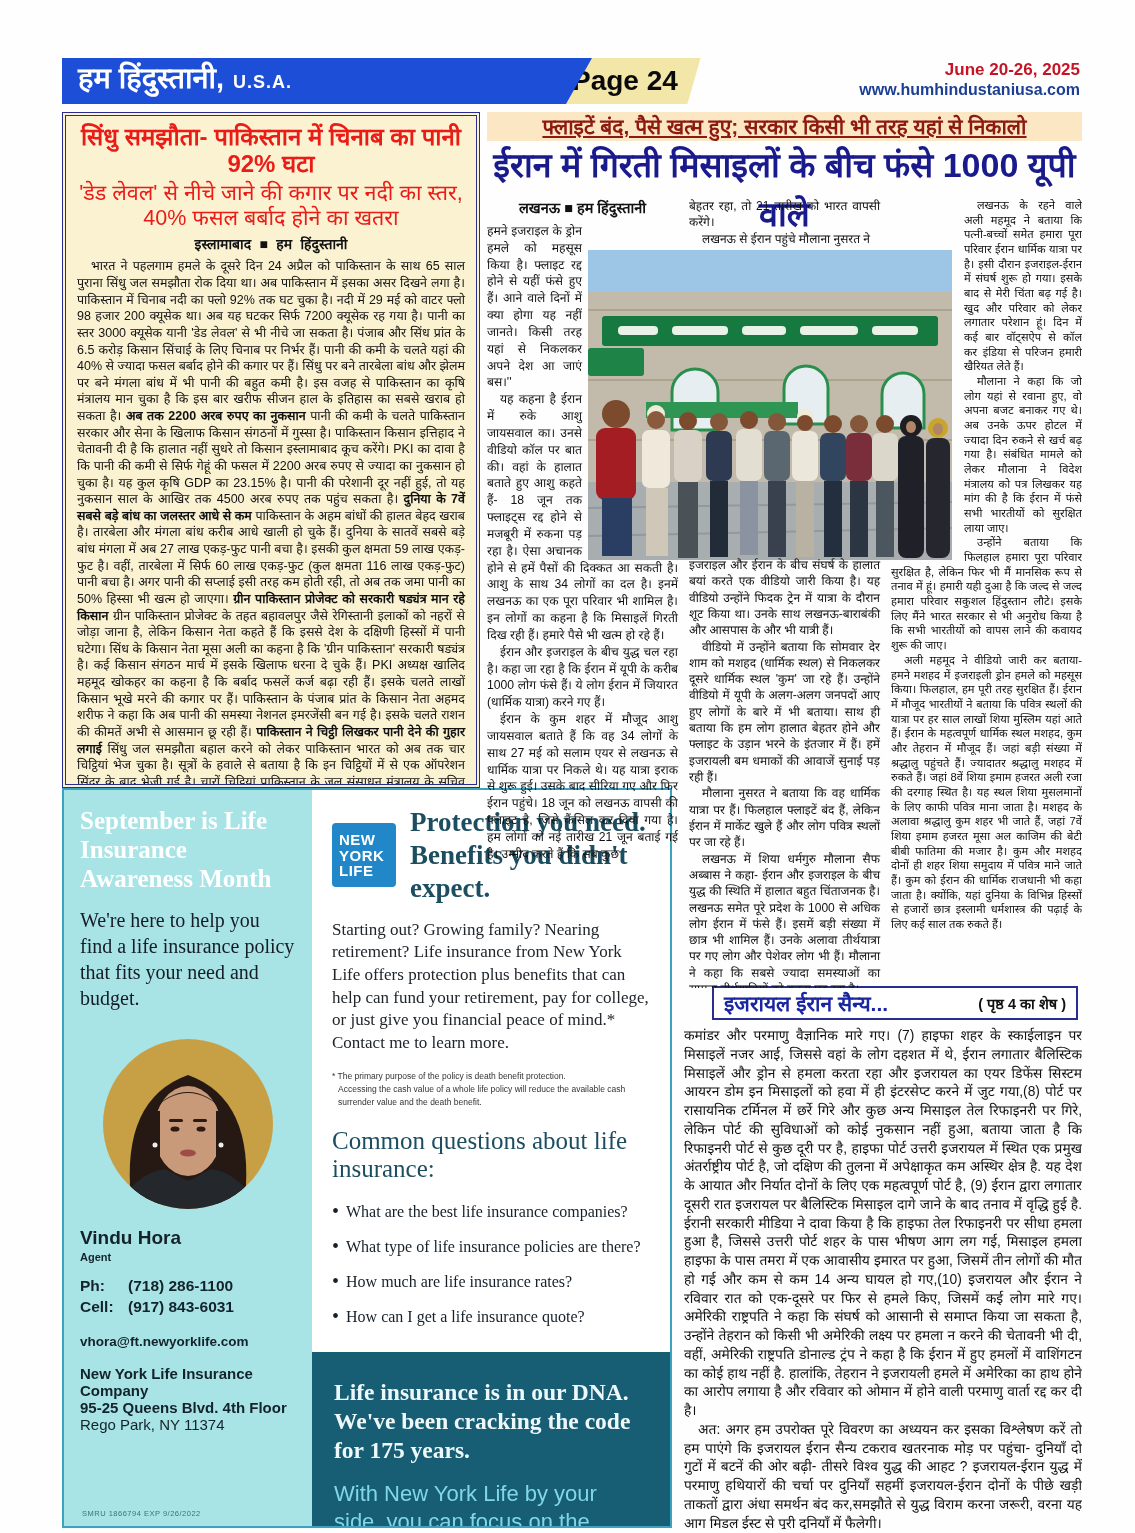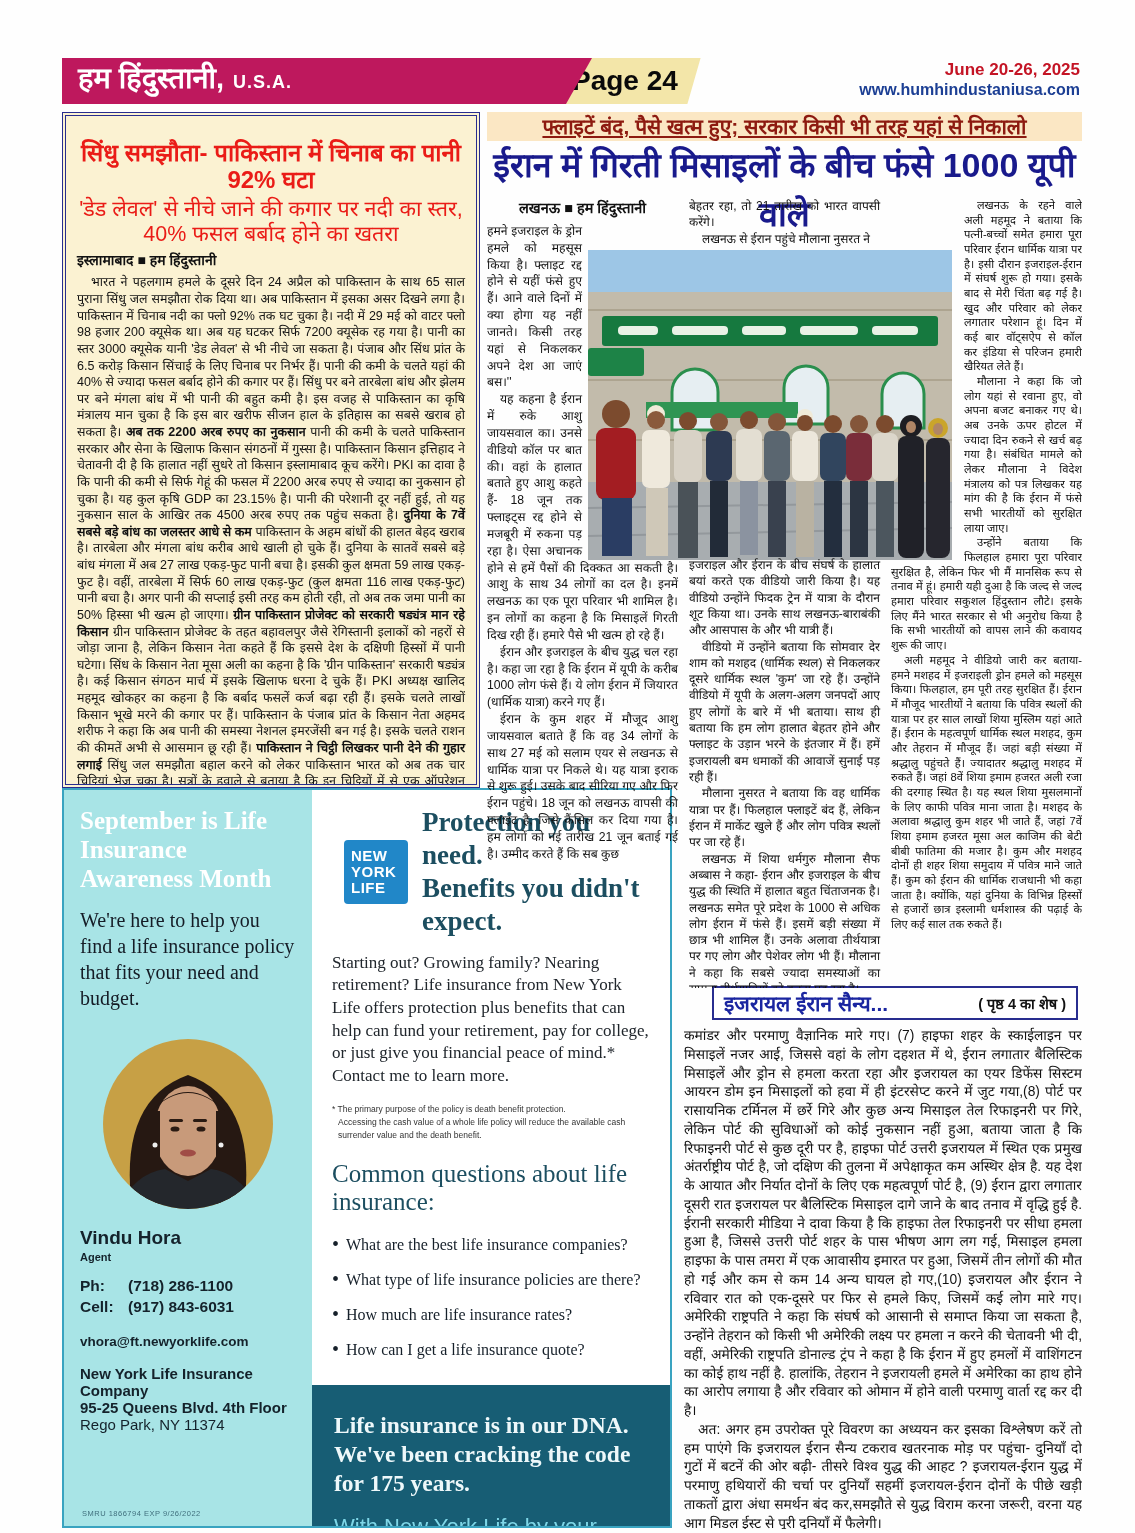--- a/index.html
+++ b/index.html
@@ -1,37 +1,37 @@
 <!DOCTYPE html>
 <html><head>
 <meta charset="utf-8">
 <style>
   html,body{margin:0;padding:0;background:#ddd;}
   .page{position:relative;width:1135px;height:1533px;background:#fefefe;overflow:hidden;
         font-family:"Liberation Sans",sans-serif;color:#111;margin:0 auto;}
 
   
-  .masthead-bar{position:absolute;left:62px;top:58px;width:530px;height:46px;background:#be185d;
+  .masthead-bar{position:absolute;left:62px;top:58px;width:530px;height:46px;background:#1d4ed8;
     clip-path:polygon(0 0,100% 0,calc(100% - 26px) 100%,0 100%);display:flex;align-items:baseline;gap:9px;
     padding-left:16px;box-sizing:border-box;z-index:2;padding-top:5px;}
   .masthead-main{color:#fff;font-weight:bold;font-size:29px;line-height:1.1;}
   .masthead-sub{color:#fff;font-weight:bold;font-size:18px;letter-spacing:1px;}
   .page-badge{position:absolute;left:556px;top:58px;width:138px;height:46px;background:#f3e6a9;
     transform:skewX(-16deg);display:flex;align-items:center;justify-content:center;z-index:1;}
   .page-badge-text{transform:skewX(16deg);font-weight:bold;font-size:28px;color:#0a0a0a;}
   .header-right{position:absolute;right:55px;top:60px;text-align:right;z-index:2;}
   .date{color:#c41425;font-weight:bold;font-size:17px;line-height:1.15;}
   .website{color:#1c3f94;font-weight:bold;font-size:16px;line-height:1.2;}
 
   
   .indus{position:absolute;left:62px;top:112px;width:418px;height:676px;background:#fbf2d2;
-    border:4px double #282d8f;box-sizing:border-box;padding:24px 11px;overflow:hidden;}
+    border:4px double #282d8f;box-sizing:border-box;padding:8px 11px;overflow:hidden;}
   .indus-headline{margin:0;color:#ea1c17;font-size:24px;line-height:1.12;text-align:center;font-weight:bold;}
   .indus-subheadline{margin:3px 0 0;color:#ea1c17;font-size:21.5px;line-height:1.18;text-align:center;font-weight:normal;}
-  .indus-byline{font-weight:bold;font-size:14px;margin:3px 0 5px;}
+  .indus-byline{font-weight:bold;font-size:14px;text-align:center;margin:3px 0 5px;font-family:Liberation Mono, monospace;}
   .indus-body{margin:0;font-size:12.5px;line-height:1.33;text-align:justify;text-indent:14px;}
   .indus-body .b{font-weight:bold;}
 
   
   .kicker{position:absolute;left:487px;top:112px;width:595px;background:#fbe7c4;color:#8d1a10;
     font-weight:bold;font-size:21px;line-height:1.3;text-align:center;text-decoration:underline;padding:1px 0;}
   .iran-headline{position:absolute;left:487px;top:141px;width:595px;margin:0;color:#191a8c;
     font-size:34px;line-height:1.45;text-align:center;font-weight:bold;}
   .iran-body{position:absolute;left:487px;top:198px;width:595px;height:790px;display:flex;gap:11px;overflow:hidden;}
   .photo-main{position:absolute;left:101px;top:52px;width:364px;height:310px;z-index:0;}
@@ -58,21 +58,21 @@
   .contact-row .lbl{width:48px;}
   .agent-email{font-weight:bold;font-size:13.5px;margin-top:18px;color:#14222b;}
   .agent-company{font-weight:bold;font-size:15px;margin-top:16px;color:#14222b;}
   .agent-addr1{font-weight:bold;font-size:15px;color:#14222b;}
   .agent-addr2{font-size:15px;color:#14222b;}
   .smru{position:absolute;bottom:8px;left:18px;font-size:7.5px;color:#41707e;letter-spacing:.5px;}
   .ad-right{flex:1;padding:16px 20px 0;box-sizing:border-box;position:relative;overflow:hidden;}
   .logo-row{display:flex;gap:14px;align-items:center;}
   .nyl-logo{width:64px;height:64px;background:#2187c8;border-radius:4px;color:#fff;font-weight:bold;
     font-size:15px;line-height:1.05;display:flex;flex-direction:column;justify-content:center;
-    padding-left:7px;box-sizing:border-box;letter-spacing:.5px;flex:none;margin-left:12px;}
+    padding-left:7px;box-sizing:border-box;letter-spacing:.5px;flex:none;}
   .ad-headline{font-family:"Liberation Serif",serif;color:#1c4e60;font-size:27px;line-height:1.22;margin:0;}
   .ad-body{font-family:"Liberation Serif",serif;font-size:17px;line-height:1.33;margin:14px 0 0;color:#20262c;}
   .ad-disclaimer{font-size:8.5px;color:#333;margin-top:16px;line-height:1.5;}
   .ad-disclaimer .d2{padding-left:6px;}
   .q-title{font-family:"Liberation Serif",serif;color:#1c4e60;font-size:25px;line-height:1.15;margin:18px 0 10px;font-weight:normal;}
   .q-list{list-style:none;margin:0;padding:0;font-family:"Liberation Serif",serif;font-size:16px;line-height:1.75;color:#16202a;}
   .q-list li::before{content:"\2022";font-size:20px;margin-right:7px;vertical-align:-1px;}
   .dna-box{background:#175d74;margin:18px -20px 0;padding:26px 22px 30px;}
   .dna-headline{font-family:"Liberation Serif",serif;color:#eef8fa;font-weight:bold;font-size:23.5px;line-height:1.24;margin:0;}
   .dna-sub{color:#7fd7e8;font-size:22px;line-height:1.3;margin:14px 0 0;}

